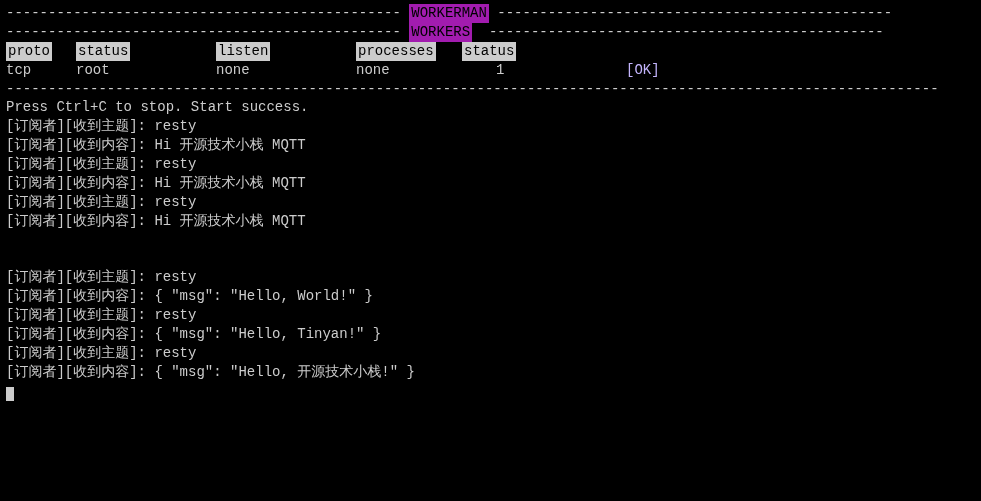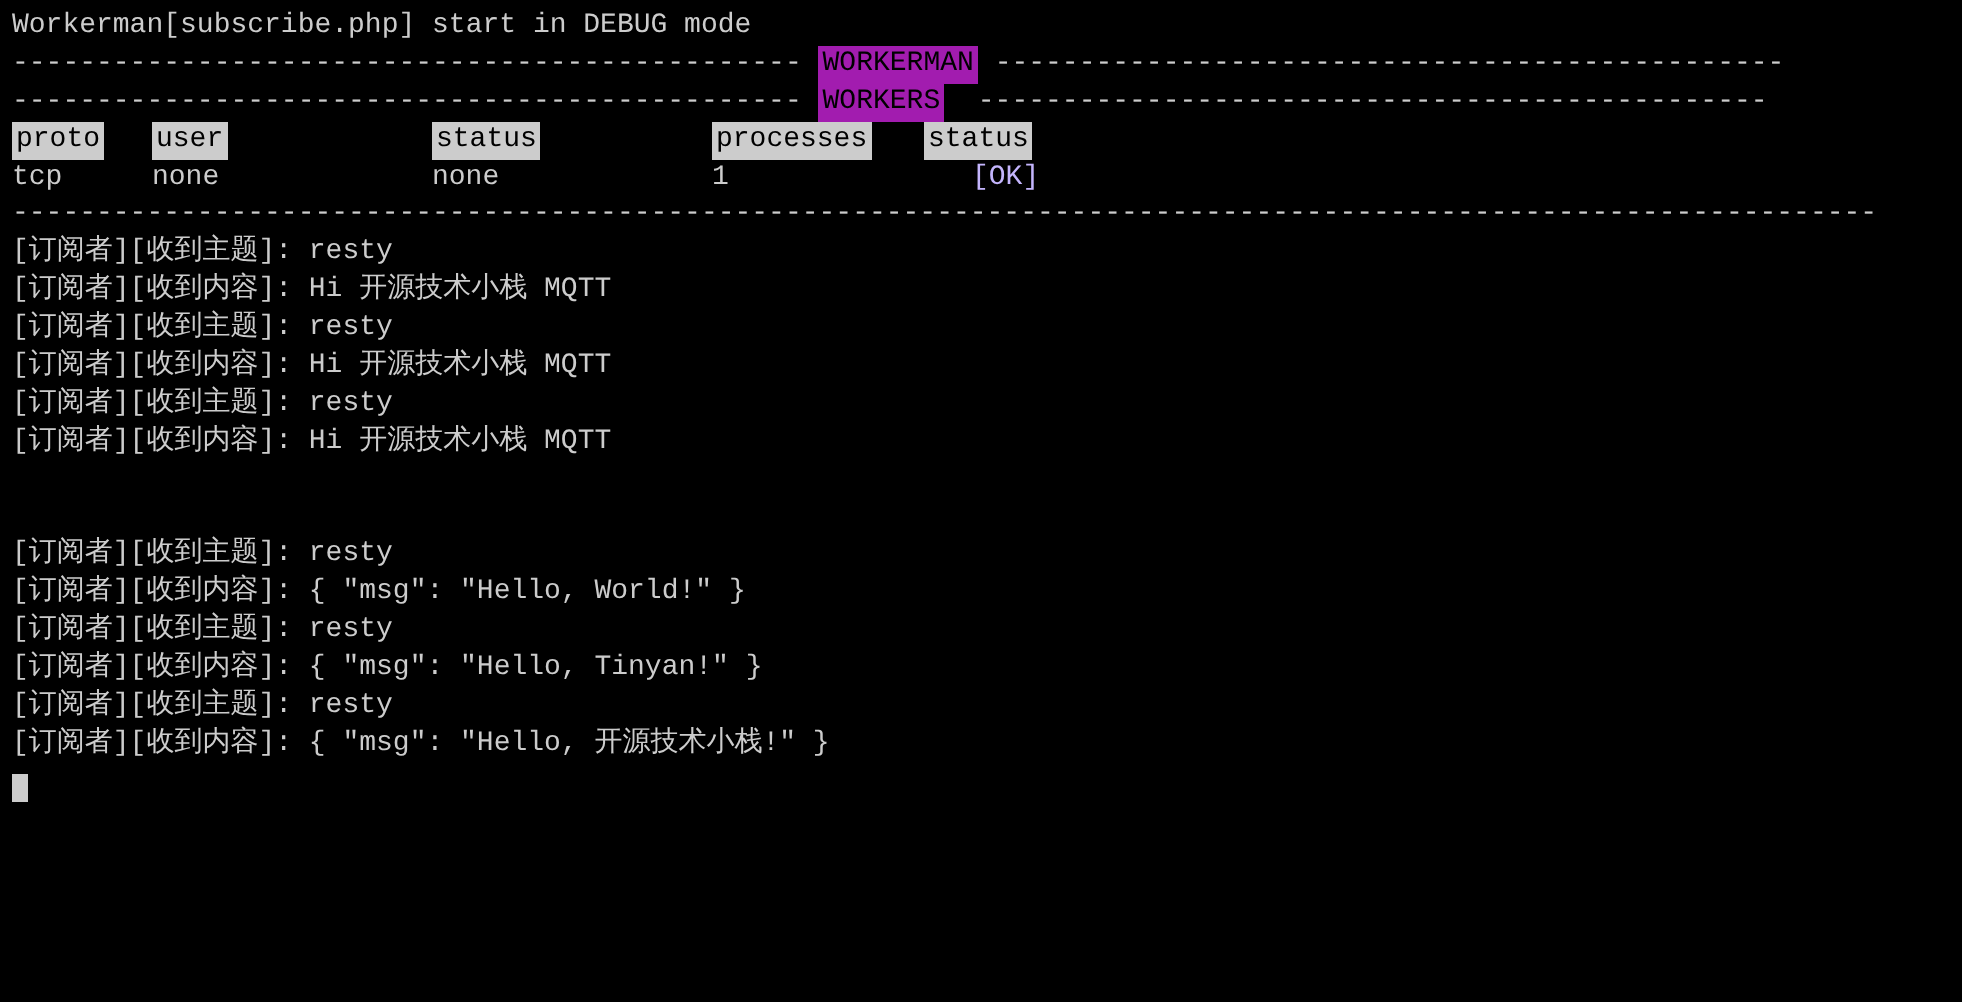--- a/index.html
+++ b/index.html
@@ -37,57 +37,58 @@
       vertical-align:bottom;
     }
     .tbl { display:flex; }
     .col { white-space:pre; }
   </style>
 </head>
 <body>
 
 <div>
 
-  <div class="row">Workerman[subscribe.php] start in DEBUG mode</div>
 
   <div class="dashrow">
     <span class="dashseg">-----------------------------------------------</span>
     <span>&nbsp;</span>
     <span class="hdr-label">WORKERMAN</span>
     <span>&nbsp;</span>
     <span class="dashseg">----------------------------------------------- </span>
   </div>
 
 
   <div class="dashrow">
     <span class="dashseg">-----------------------------------------------</span>
     <span>&nbsp;</span>
     <span class="hdr-label">WORKERS</span>
     <span>&nbsp;&nbsp;</span>
     <span class="dashseg">----------------------------------------------- </span>
   </div>
 
   <div class="tbl">
     <span class="col" style="width:70px"><span class="cell-hdr">proto</span></span>
-    <span class="col" style="width:140px"><span class="cell-hdr">user</span></span>
     <span class="col" style="width:140px"><span class="cell-hdr">status</span></span>
+    <span class="col" style="width:140px"><span class="cell-hdr">listen</span></span>
     <span class="col" style="width:106px"><span class="cell-hdr">processes</span></span>
     <span class="col"><span class="cell-hdr">status</span></span>
   </div>
 
   <div class="tbl">
     <span class="col" style="width:70px">tcp</span>
+    <span class="col" style="width:140px">root</span>
     <span class="col" style="width:140px">none</span>
     <span class="col" style="width:140px">none</span>
     <span class="col" style="width:130px">1</span>
     <span class="col"><span class="ok">[OK]</span></span>
   </div>
 
   <div class="row">---------------------------------------------------------------------------------------------------------------</div>
 
+  <div class="row">Press Ctrl+C to stop. Start success.</div>
 
   <div class="row">[订阅者][收到主题]: resty</div>
   <div class="row">[订阅者][收到内容]: Hi 开源技术小栈 MQTT</div>
   <div class="row">[订阅者][收到主题]: resty</div>
   <div class="row">[订阅者][收到内容]: Hi 开源技术小栈 MQTT</div>
   <div class="row">[订阅者][收到主题]: resty</div>
   <div class="row">[订阅者][收到内容]: Hi 开源技术小栈 MQTT</div>
 
   <div class="row">&nbsp;</div>
   <div class="row">&nbsp;</div>

